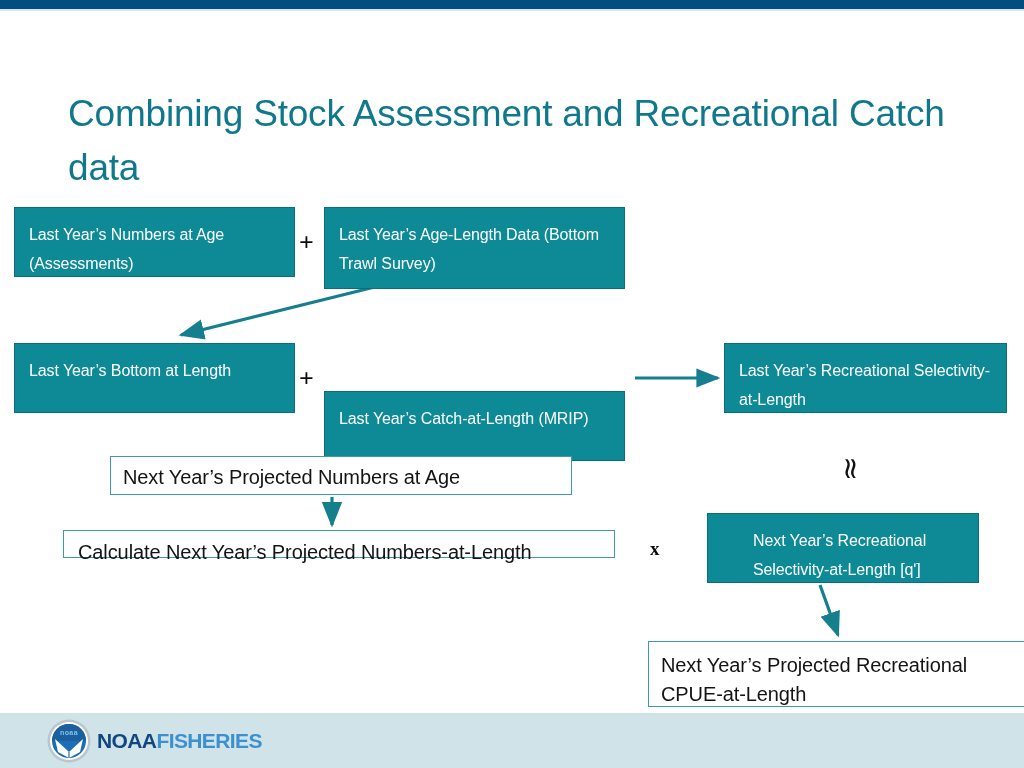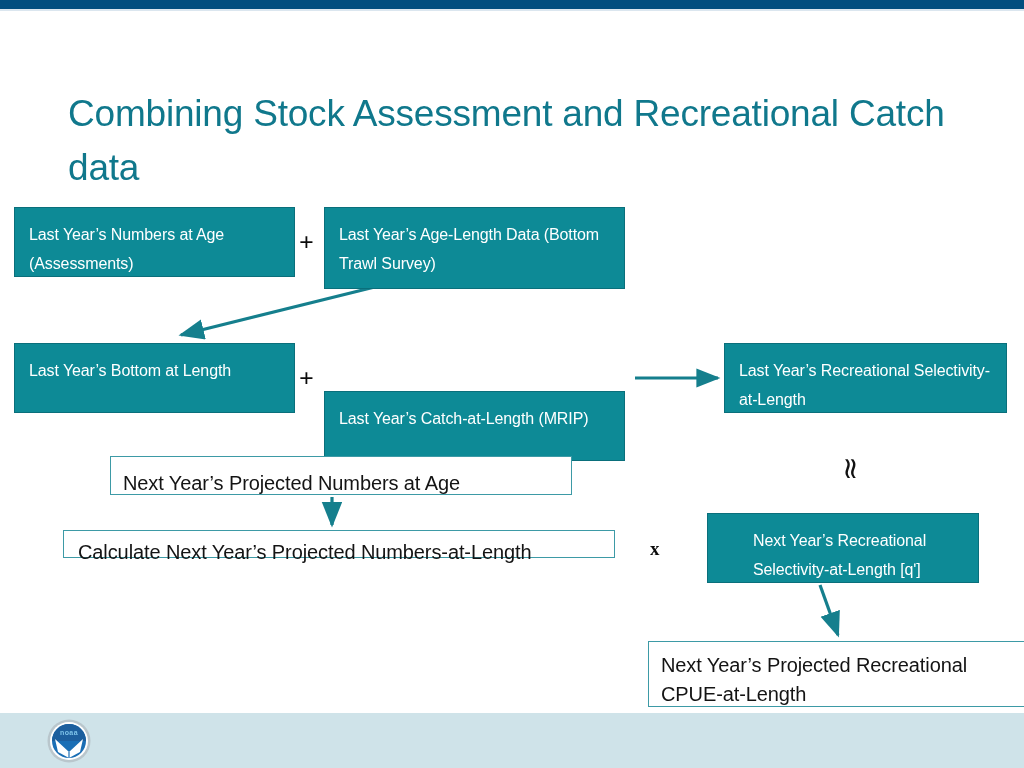--- a/index.html
+++ b/index.html
@@ -79,21 +79,21 @@
     letter-spacing: -0.1px;
   }
 
   
   #box-numbers-at-age        { left: 14px;  top: 207px; width: 281px; height: 70px; }
   #box-age-length-data       { left: 324px; top: 207px; width: 301px; height: 82px; }
   #box-numbers-at-length     { left: 14px;  top: 343px; width: 281px; height: 70px; }
   #box-catch-at-length       { left: 324px; top: 343px; width: 301px; height: 70px; margin-top: 48px; }
   #box-rec-selectivity       { left: 724px; top: 343px; width: 283px; height: 70px; }
   #box-next-numbers-at-age   { left: 110px; top: 456px; width: 462px; height: 39px;
-                               padding-top: 12px; padding-left: 12px; }
+                               padding-top: 6px; padding-left: 12px; }
   #box-calc-next-numbers     { left: 63px;  top: 530px; width: 552px; height: 28px;
                                padding-top: 7px; padding-left: 14px; }
   #box-next-rec-selectivity  { left: 707px; top: 513px; width: 272px; height: 70px; padding-left: 45px; }
   #box-next-cpue             { left: 648px; top: 641px; width: 381px; height: 66px;
                                padding-top: 9px; padding-left: 12px; }
 
   
   .op {
     position: absolute;
     color: #0b0b0b;
@@ -214,14 +214,17 @@
       <circle cx="22" cy="22" r="21.5" fill="#b9c6cc"></circle>
       <circle cx="22" cy="22" r="19" fill="#ffffff"></circle>
       <circle cx="22" cy="22" r="17" fill="#1b6fb5"></circle>
       <path d="M5,22 a17,17 0 0 1 34,0 z" fill="#1d5f9e"></path>
       <text x="22" y="15.5" font-family="&quot;Liberation Sans&quot;, sans-serif" font-size="7" font-weight="bold" fill="#7fc4ea" text-anchor="middle" letter-spacing="0.4">noaa</text>
       <path d="M8,20 L22,33 L36,20 L33,33 L22,39 L11,33 Z" fill="#ffffff"></path>
       <path d="M22,33 L22,39" stroke="#1b6fb5" stroke-width="1.2"></path>
     </svg>
   </div>
 
+  <div class="noaa-wordmark">
+    <span class="noaa-word-1">NOAA</span><span class="noaa-word-2">FISHERIES</span>
+  </div>
 
 </div>
 
 </body></html>

